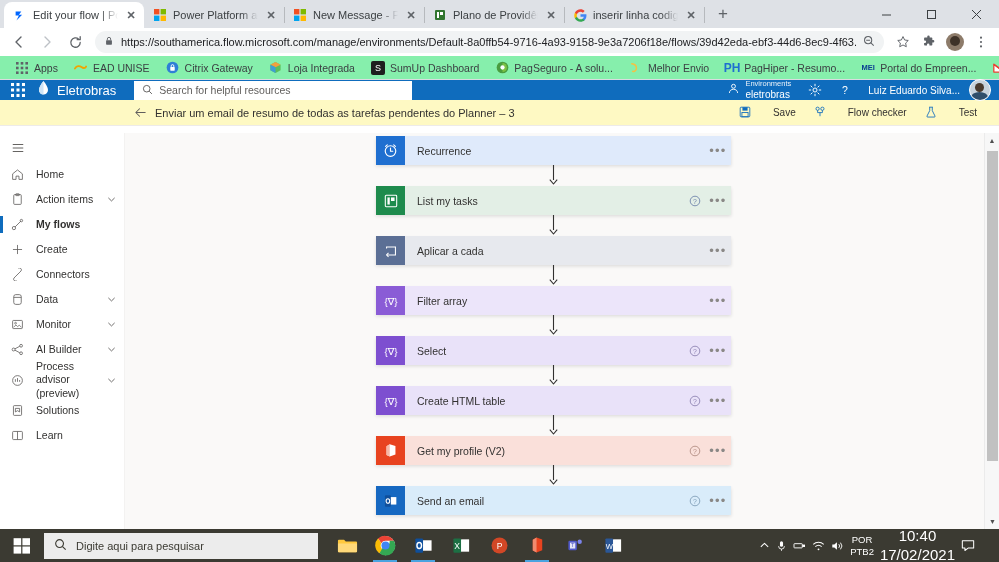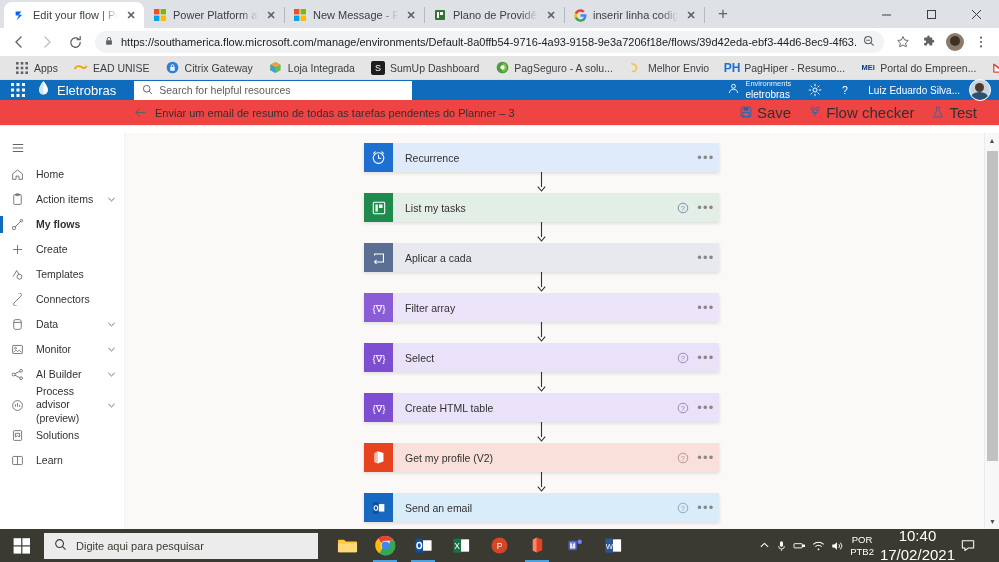--- a/index.html
+++ b/index.html
@@ -85,21 +85,21 @@
   .avatar-chrome {
     width: 18px; height: 18px; border-radius: 50%;
     background: #8d7b6a; overflow: hidden; position: relative;
   }
   .avatar-chrome::after {
     content: ""; position: absolute; left: 4px; top: 3px;
     width: 10px; height: 10px; border-radius: 50%; background: #3e3228;
   }
 
   .bookmarks-bar {
-    height: 24px; background: #e5e5e5;
+    height: 24px; background: #86efac;
     display: flex; align-items: center; padding: 0 8px; gap: 2px;
     border-bottom: 1px solid #dadce0;
   }
   .bm {
     display: flex; align-items: center; gap: 5px;
     padding: 2px 7px; font-size: 10.5px; color: #3c4043;
     white-space: nowrap; flex-shrink: 0;
   }
   .bm-ico {
     width: 14px; height: 14px; flex-shrink: 0;
@@ -150,37 +150,37 @@
     content: ""; position: absolute; left: 5px; top: 2.5px;
     width: 9px; height: 9px; border-radius: 50%; background: #4a3b2e;
   }
   .user-avatar::after {
     content: ""; position: absolute; left: 1px; bottom: -3px;
     width: 17px; height: 11px; border-radius: 50% 50% 0 0; background: #2f4f6b;
   }
 
   
   .command-bar {
-    height: 26px; background: #ef4444;
+    height: 26px; background: #fef9c3;
     display: flex; align-items: center;
     border-bottom: 1px solid #edebe9;
   }
   .back-arrow {
     width: 30px; height: 26px; margin-left: 125px;
     display: flex; align-items: center; justify-content: center;
     color: #605e5c;
   }
   .flow-title { font-size: 11px; color: #323130; }
   .cmd-actions {
     margin-left: auto; display: flex; align-items: center;
     gap: 2px; padding-right: 14px;
   }
   .cmd-btn {
-    display: flex; align-items: center; gap: 5px;
-    padding: 3px 8px; font-size: 15px; color: #323130;
+    display: flex; align-items: center; gap: 22px;
+    padding: 3px 8px; font-size: 10px; color: #323130;
   }
 
   
   .body-area {
     position: absolute; left: 0; top: 133px;
     width: 999px; height: 396px;
     display: flex; background: #faf9f8;
   }
 
   
@@ -210,23 +210,22 @@
   }
   .nav-label { flex: 1; line-height: 1.25; }
   .nav-chev { padding-right: 8px; color: #605e5c; display: flex; }
 
   
   .canvas {
     flex: 1; position: relative; overflow: hidden;
     background: #faf9f8;
   }
   .cards-col {
-    position: absolute; left: 239px; top: 3px;
+    position: absolute; left: 251px; top: 3px;
     width: 355px;
-    margin-top: 7px;
   }
   .card {
     height: 29px; width: 355px;
     display: flex; align-items: center;
     box-shadow: 0 0.3px 0.9px rgba(0,0,0,.10), 0 1.6px 3.6px rgba(0,0,0,.12);
     background: #fff;
   }
   .card-icon {
     width: 29px; height: 29px; flex-shrink: 0;
     display: flex; align-items: center; justify-content: center;
@@ -677,29 +676,20 @@
         <svg width="13" height="13" viewBox="0 0 16 16">
             <g stroke="currentColor" stroke-width="1">
               <line x1="8" y1="2.4" x2="8" y2="13.6"></line>
               <line x1="2.4" y1="8" x2="13.6" y2="8"></line>
             </g>
           </svg>
       </span>
       <span class="nav-label">Create</span>
     </div>
 
-    <div class="nav-item">
-      <span class="nav-ico">
-        <svg width="13" height="13" viewBox="0 0 16 16">
-            <path d="M2.6 10.4L7 3.2l3.2 5.2" fill="none" stroke="currentColor" stroke-width="1" stroke-linejoin="round"></path>
-            <circle cx="10.4" cy="10.8" r="3" fill="none" stroke="currentColor" stroke-width="1"></circle>
-          </svg>
-      </span>
-      <span class="nav-label">Templates</span>
-    </div>
 
     <div class="nav-item">
       <span class="nav-ico">
         <svg width="13" height="13" viewBox="0 0 16 16">
             <path d="M6 10l-2.4 2.4a2.3 2.3 0 0 0 3.2 3.2" fill="none" stroke="currentColor" stroke-width="1"></path>
             <path d="M10 6l2.4-2.4a2.3 2.3 0 0 0-3.2-3.2" fill="none" stroke="currentColor" stroke-width="1"></path>
             <line x1="5.8" y1="10.2" x2="10.2" y2="5.8" stroke="currentColor" stroke-width="1"></line>
           </svg>
       </span>
       <span class="nav-label">Connectors</span>

